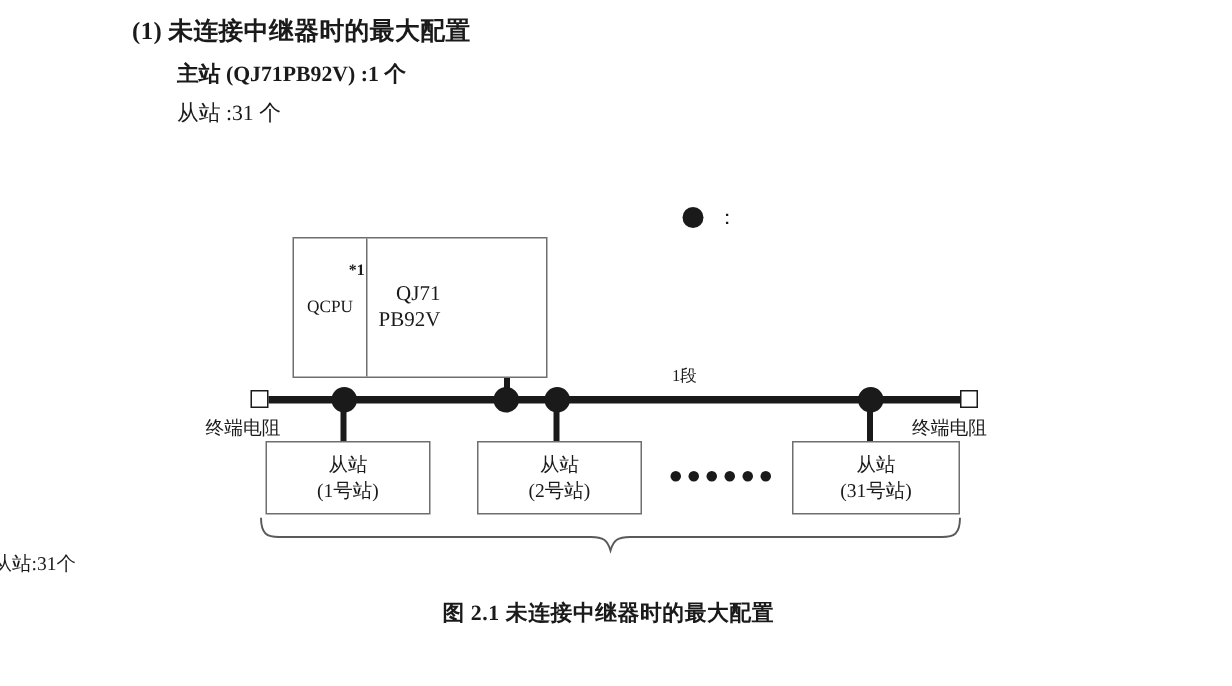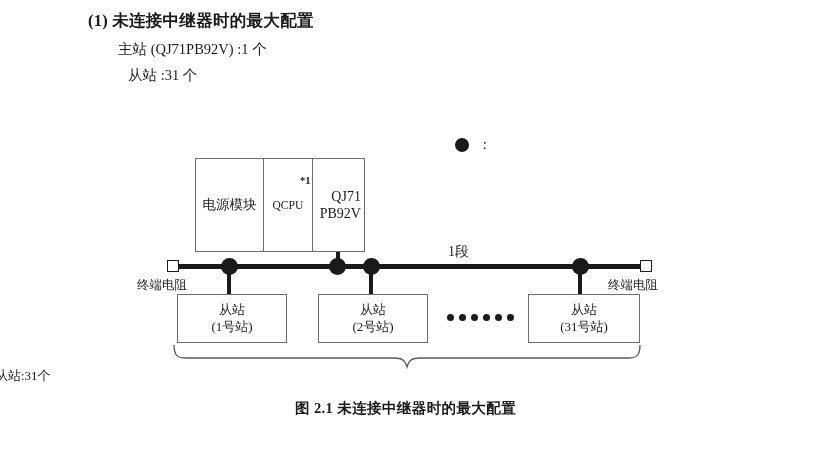--- a/index.html
+++ b/index.html
@@ -26,23 +26,24 @@
     font-weight: bold;
     letter-spacing: 0.3px;
     white-space: nowrap;
   }
   #heading .num { margin-right: 4px; }
   #sub1 {
     left: 118px;
     top: 40px;
     font-size: 14.5px;
     white-space: nowrap;
+    font-weight: bold;
   }
   #sub2 {
-    left: 128px;
+    left: 118px;
     top: 66px;
     font-size: 14.5px;
     white-space: nowrap;
   }
 
   
   #legend {
     left: 455px;
     top: 136px;
     display: flex;
@@ -134,21 +135,21 @@
     border-radius: 50%;
     background: #1a1a1a;
   }
   .term-label {
     font-size: 12.5px;
     white-space: nowrap;
   }
   #seg-label {
     left: 448px;
     top: 243px;
-    font-size: 14px;
+    font-size: 11px;
     white-space: nowrap;
   }
 
   
   .slave-box {
     height: 49px;
     border: 1.3px solid #6e6e6e;
     box-sizing: border-box;
     display: flex;
     flex-direction: column;
@@ -216,23 +217,20 @@
   <div id="sub1" class="abs">主站 (QJ71PB92V) :1 个</div>
   <div id="sub2" class="abs">从站 :31 个</div>
 
   <div id="legend" class="abs">
     <span class="legend-dot"></span>
     <span class="legend-colon">：</span>
   </div>
 
 
   <div id="master-box" class="abs">
-    <div id="cell-power" class="cell">
-      <span>电源模块</span>
-    </div>
     <div id="cell-qcpu" class="cell">
       <span>QCPU</span>
       <span id="asterisk-note">*1</span>
     </div>
     <div id="cell-qj71" class="cell">
       <span>
         <span>QJ71</span><br>
         <span>PB92V</span>
       </span>
     </div>

